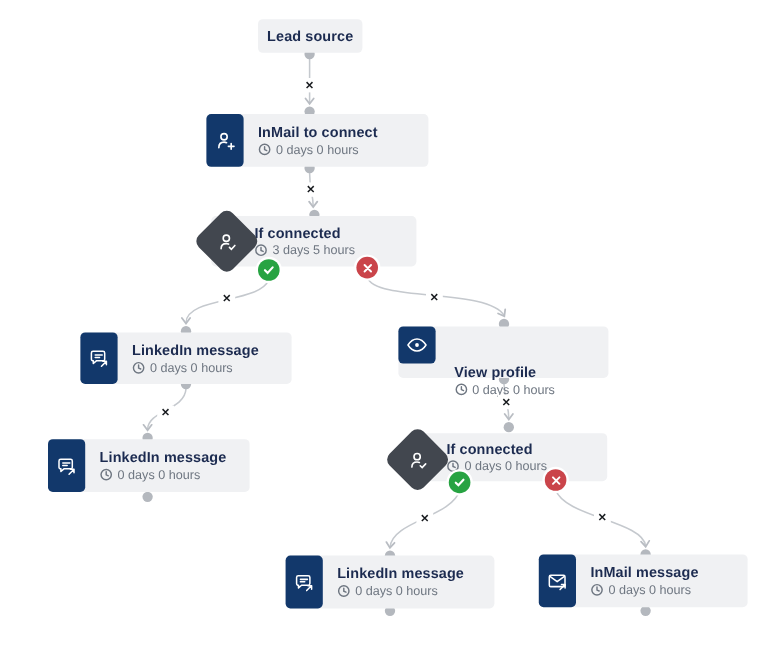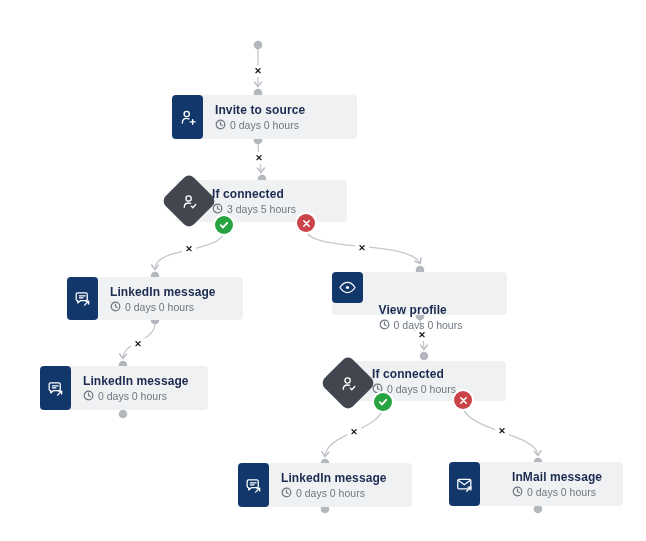--- a/index.html
+++ b/index.html
@@ -28,21 +28,21 @@
     display:flex;align-items:center;justify-content:center;cursor:pointer;}
   .badge.green{background:var(--green);} .badge.red{background:var(--red);}
   
   .n1{left:172px;top:95px;width:185px;height:44px;}
   .n2{left:176px;top:180px;width:171px;height:42px;}  .n2 .txt{padding-left:36px;}
   .n3{left:67px;top:277px;width:176px;height:43px;}
   .n4{left:40px;top:366px;width:168px;height:44px;}
   .n5{left:332px;top:272px;width:175px;height:43px;flex-direction:column;}
   .n6{left:350px;top:361px;width:156px;height:40px;}  .n6 .txt{padding-left:22px;}
   .n7{left:238px;top:463px;width:174px;height:44px;}
-  .n8{left:449px;top:462px;width:174px;height:44px;gap:20px;}
+  .n8{left:449px;top:462px;width:174px;height:44px;}
   .dm1{left:169px;top:181px;} .dm2{left:328px;top:363px;}
 </style>
 </head>
 <body>
 
 <div class="canvas">
 
   <svg class="edges" width="646" height="541" viewBox="0 0 646 541">
     <defs>
       <marker id="arr" viewBox="0 0 8 8" refX="5" refY="4" markerWidth="7" markerHeight="7" orient="auto">
@@ -71,31 +71,34 @@
       <circle cx="420" cy="270" r="4.3"></circle>
       <circle cx="420" cy="316" r="4.3"></circle>
       <circle cx="424" cy="356" r="4.3"></circle>
       <circle cx="325" cy="463" r="4.3"></circle>
       <circle cx="325" cy="509" r="4.3"></circle>
       <circle cx="538" cy="462" r="4.3"></circle>
       <circle cx="538" cy="509" r="4.3"></circle>
     </g>
   </svg>
 
+  <div class="leadcard">
+    <span class="title">Lead source</span>
+  </div>
 
   <div class="node n1">
     <div class="iconbox">
       <svg width="19" height="19" viewBox="0 0 24 24" fill="none" stroke="#fff" stroke-width="1.7" stroke-linecap="round">
         <circle cx="11" cy="7.5" r="3.3"></circle>
         <path d="M5.5,19 C5.5,14.8 8.4,13.2 11,13.2 c1,0 1.9,0.2 2.7,0.6"></path>
         <path d="M15.5,17.6 h6 M18.5,14.6 v6"></path>
       </svg>
     </div>
     <div class="txt">
-      <div class="title">Invite to source</div>
+      <div class="title">InMail to connect</div>
       <div class="sub">
         <svg width="11" height="11" viewBox="0 0 11 11" fill="none" stroke="#6e7681" stroke-width="1.2" stroke-linecap="round">
           <circle cx="5.5" cy="5.5" r="4.3"></circle>
             <path d="M5.5,3.2 V5.7 L7.3,6.5"></path>
         </svg>
         <span>0 days 0 hours</span>
       </div>
     </div>
   </div>
 

